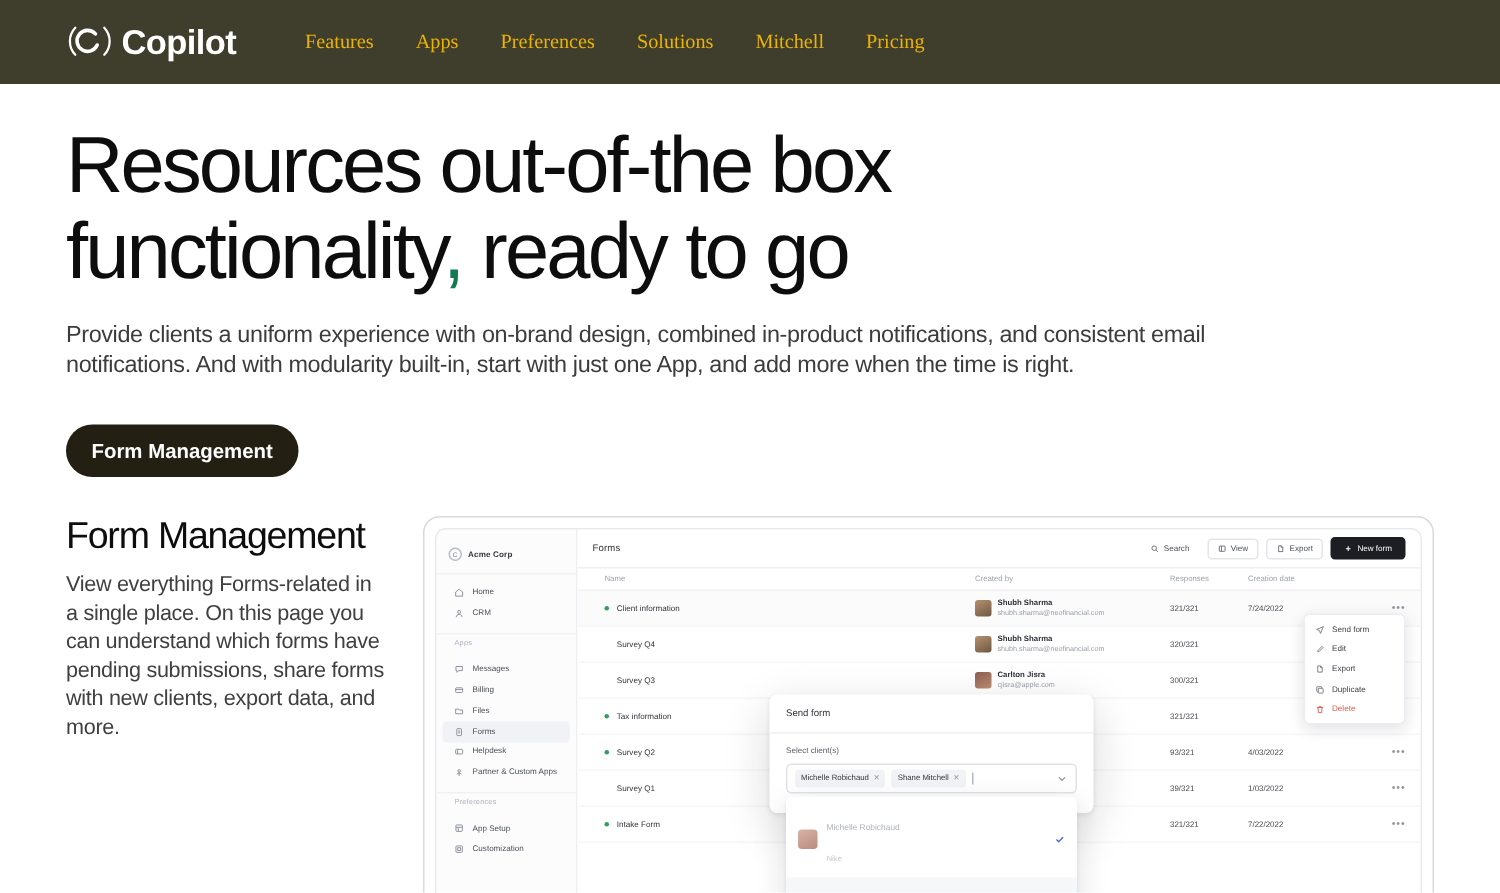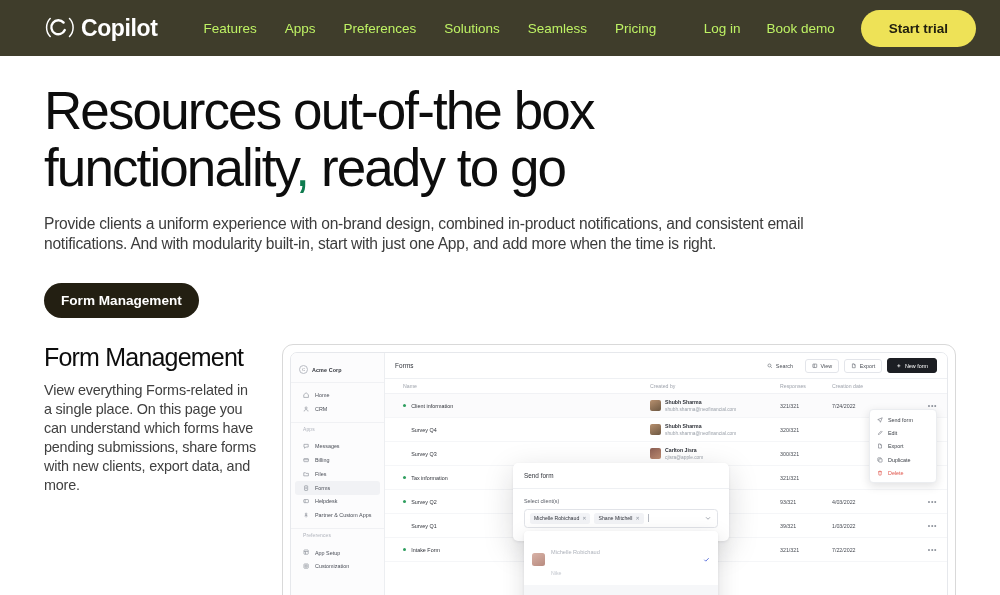--- a/index.html
+++ b/index.html
@@ -27,24 +27,25 @@
     letter-spacing: -0.4px;
     font-weight: 700;
   }
   .nav-links {
     display: flex;
     align-items: center;
     gap: 28px;
     margin-left: 46px;
   }
   .nav-link {
-    color: #bef264;
+    color: #eab308;
     font-size: 13.5px;
     text-decoration: none;
     white-space: nowrap;
+    font-family: Liberation Serif, serif;
   }
   .nav-right {
     margin-left: auto;
     display: flex;
     align-items: center;
     gap: 26px;
   }
   .nav-right .nav-link { font-size: 13.5px; }
   .cta-btn {
     background: #eee257;
@@ -359,28 +360,23 @@
       <path d="M25.5 3.5c2.4 2.5 3.6 5.5 3.6 9s-1.2 6.6-3.6 9" fill="none" stroke="#fff" stroke-width="1.5" stroke-linecap="round"></path>
       <path d="M19.6 7.6a7 7 0 1 0 1.2 7.4" fill="none" stroke="#fff" stroke-width="2.4" stroke-linecap="round"></path>
     </svg>
     <span class="brand-name">Copilot</span>
   </div>
   <nav class="nav-links">
     <a class="nav-link" href="#">Features</a>
     <a class="nav-link" href="#">Apps</a>
     <a class="nav-link" href="#">Preferences</a>
     <a class="nav-link" href="#">Solutions</a>
-    <a class="nav-link" href="#">Seamless</a>
+    <a class="nav-link" href="#">Mitchell</a>
     <a class="nav-link" href="#">Pricing</a>
   </nav>
-  <div class="nav-right">
-    <a class="nav-link" href="#">Log in</a>
-    <a class="nav-link" href="#">Book demo</a>
-    <button class="cta-btn">Start trial</button>
-  </div>
 </div>
 
 <div class="page">
 
   <h1 class="hero-title"><span>Resources out-of-the box functionality</span><span class="accent-comma">,</span><span> ready to go</span></h1>
 
   <p class="hero-sub">Provide clients a uniform experience with on-brand design, combined in-product notifications, and consistent email notifications. And with modularity built-in, start with just one App, and add more when the time is right.</p>
 
   <div class="tabs">
     <button class="tab active">Form Management</button>

